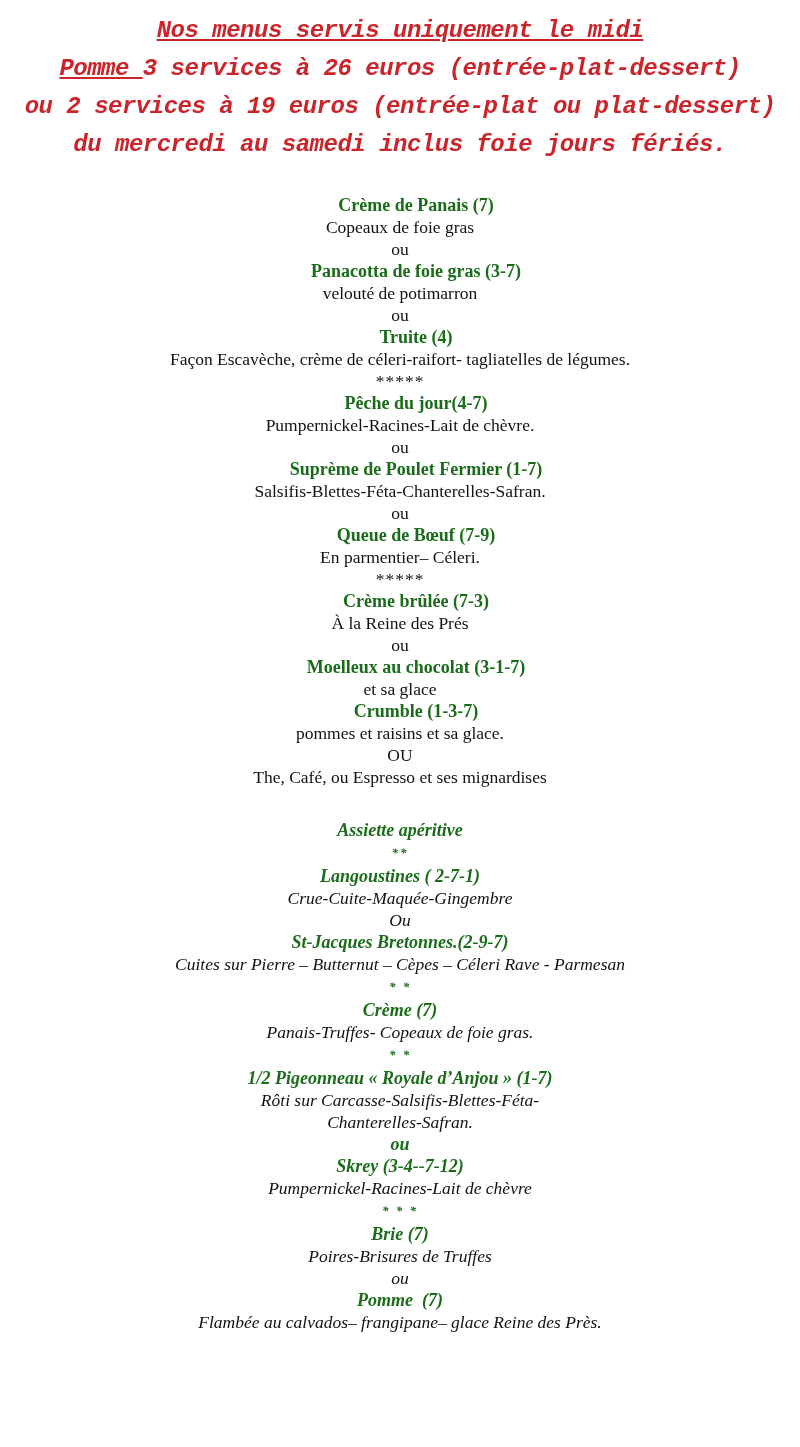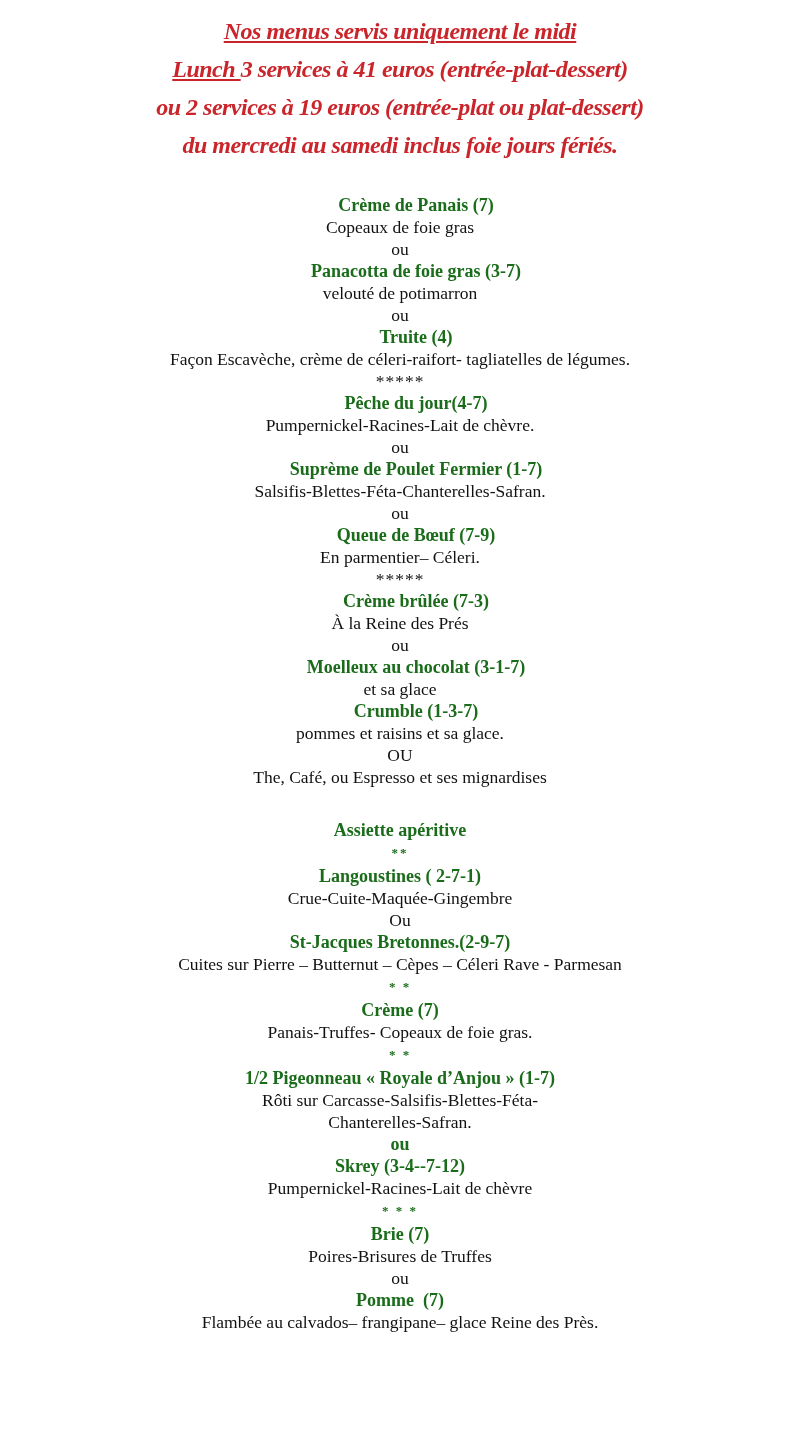--- a/index.html
+++ b/index.html
@@ -19,21 +19,21 @@
     text-align:center;
     color:var(--ink);
     font-family:"Liberation Serif", serif;
     overflow:hidden;
   }
 
   
   .script-block{
     padding-top:12px;
     color:var(--red);
-    font-family:Liberation Serif, serif;
+    font-family:Liberation Mono, monospace;
     font-style:italic;
     font-weight:700;
     font-size:24px;
     line-height:38px;
     letter-spacing:-0.5px;
   }
   .script-line{white-space:pre-wrap;}
   .script-line .u{text-decoration:underline;}
 
   
@@ -58,20 +58,21 @@
     color:var(--red);
     font-weight:700;
     font-style:italic;
     font-size:17.5px;
     line-height:20px;
   }
   .prestige-block .line{white-space:pre-wrap;}
 
   
   .menu2{
+    font-style:italic;
     font-size:17.5px;
     line-height:22px;
   }
   .menu2 .line{white-space:pre-wrap;}
   .menu2 .dish{
     color:var(--green);
     font-weight:700;
     font-size:18px;
   }
   .menu2 .sep{
@@ -82,21 +83,21 @@
     letter-spacing:2px;
   }
 </style>
 </head>
 <body>
 
 <div class="page">
 
   <header id="script-header" class="script-block">
       <div class="script-line"><span class="u">Nos menus servis uniquement le midi</span></div>
-      <div class="script-line"><span class="u">Lunch </span><span>3 services à 41 euros (entrée-plat-dessert)</span></div>
+      <div class="script-line"><span class="u">Pomme </span><span>3 services à 26 euros (entrée-plat-dessert)</span></div>
       <div class="script-line"><span>ou 2 services à 19 euros (entrée-plat ou plat-dessert)</span></div>
       <div class="script-line"><span>du mercredi au samedi inclus foie jours fériés.</span></div>
     </header>
 
   <section id="menu1" class="menu-block menu1"><div class="line dish">Crème de Panais (7)</div><div class="line body">Copeaux de foie gras</div><div class="line body">ou</div><div class="line dish">Panacotta de foie gras (3-7)</div><div class="line body">velouté de potimarron</div><div class="line body">ou</div><div class="line dish">Truite (4)</div><div class="line body">Façon Escavèche, crème de céleri-raifort- tagliatelles de légumes.</div><div class="line sep">*****</div><div class="line dish">Pêche du jour(4-7)</div><div class="line body">Pumpernickel-Racines-Lait de chèvre.</div><div class="line body">ou</div><div class="line dish">Suprème de Poulet Fermier (1-7)</div><div class="line body">Salsifis-Blettes-Féta-Chanterelles-Safran.</div><div class="line body">ou</div><div class="line dish">Queue de Bœuf (7-9)</div><div class="line body">En parmentier– Céleri.</div><div class="line sep">*****</div><div class="line dish">Crème brûlée (7-3)</div><div class="line body">À la Reine des Prés</div><div class="line body">ou</div><div class="line dish">Moelleux au chocolat (3-1-7)</div><div class="line body">et sa glace</div><div class="line dish">Crumble (1-3-7)</div><div class="line body">pommes et raisins et sa glace.</div><div class="line body">OU</div><div class="line body">The, Café, ou Espresso et ses mignardises</div></section>
 
   <section class="prestige-block">
   </section>
 
   <section id="menu2" class="menu-block menu2"><div class="line dish">Assiette apéritive</div><div class="line sep">**</div><div class="line dish">Langoustines ( 2-7-1)</div><div class="line body">Crue-Cuite-Maquée-Gingembre</div><div class="line body">Ou</div><div class="line dish">St-Jacques Bretonnes.(2-9-7)</div><div class="line body">Cuites sur Pierre – Butternut – Cèpes – Céleri Rave - Parmesan</div><div class="line sep">* *</div><div class="line dish">Crème (7)</div><div class="line body">Panais-Truffes- Copeaux de foie gras.</div><div class="line sep">* *</div><div class="line dish">1/2 Pigeonneau « Royale d’Anjou » (1-7)</div><div class="line body">Rôti sur Carcasse-Salsifis-Blettes-Féta-</div><div class="line body">Chanterelles-Safran.</div><div class="line dish">ou</div><div class="line dish">Skrey (3-4--7-12)</div><div class="line body">Pumpernickel-Racines-Lait de chèvre</div><div class="line sep">* * *</div><div class="line dish">Brie (7)</div><div class="line body">Poires-Brisures de Truffes</div><div class="line body">ou</div><div class="line dish">Pomme  (7)</div><div class="line body">Flambée au calvados– frangipane– glace Reine des Près.</div></section>

